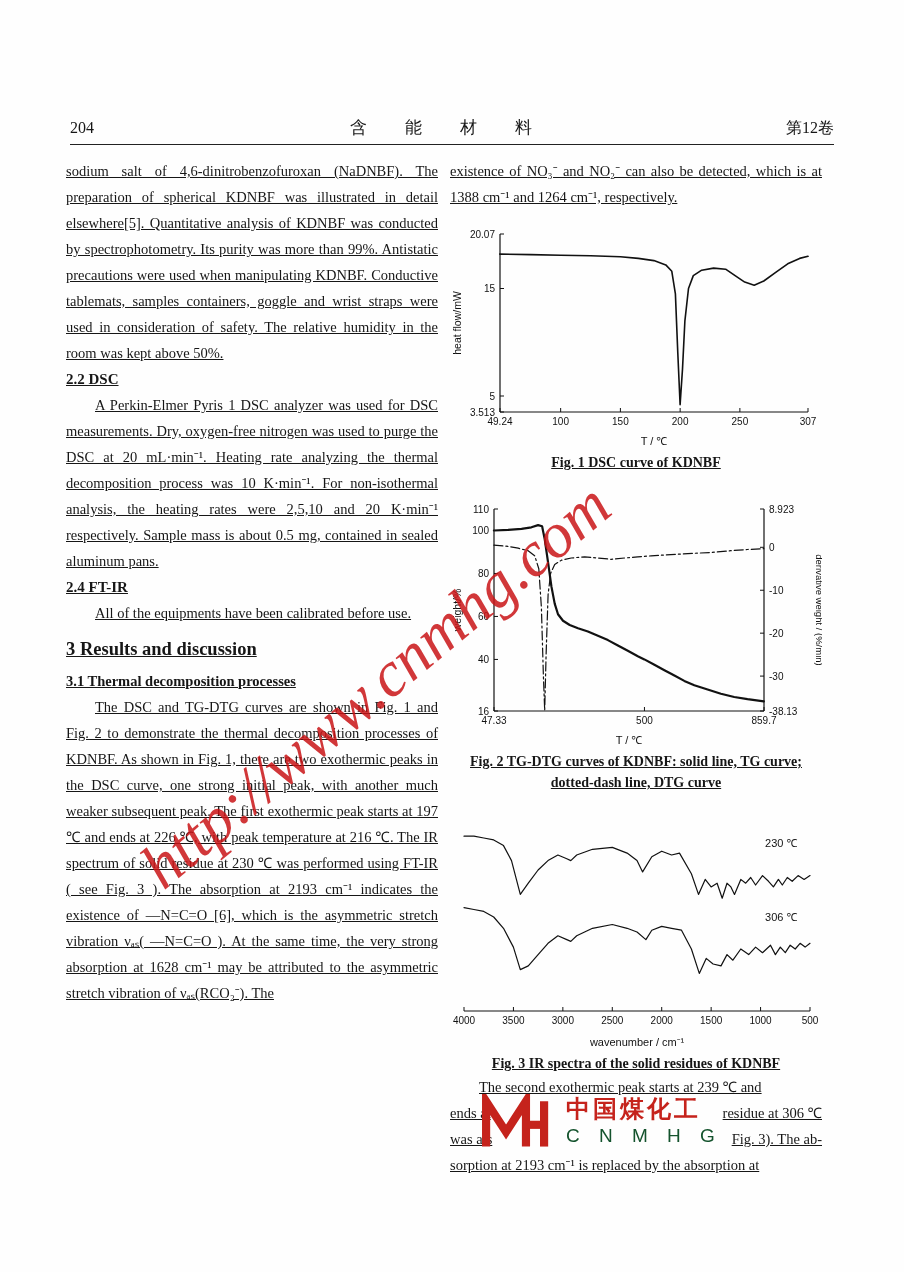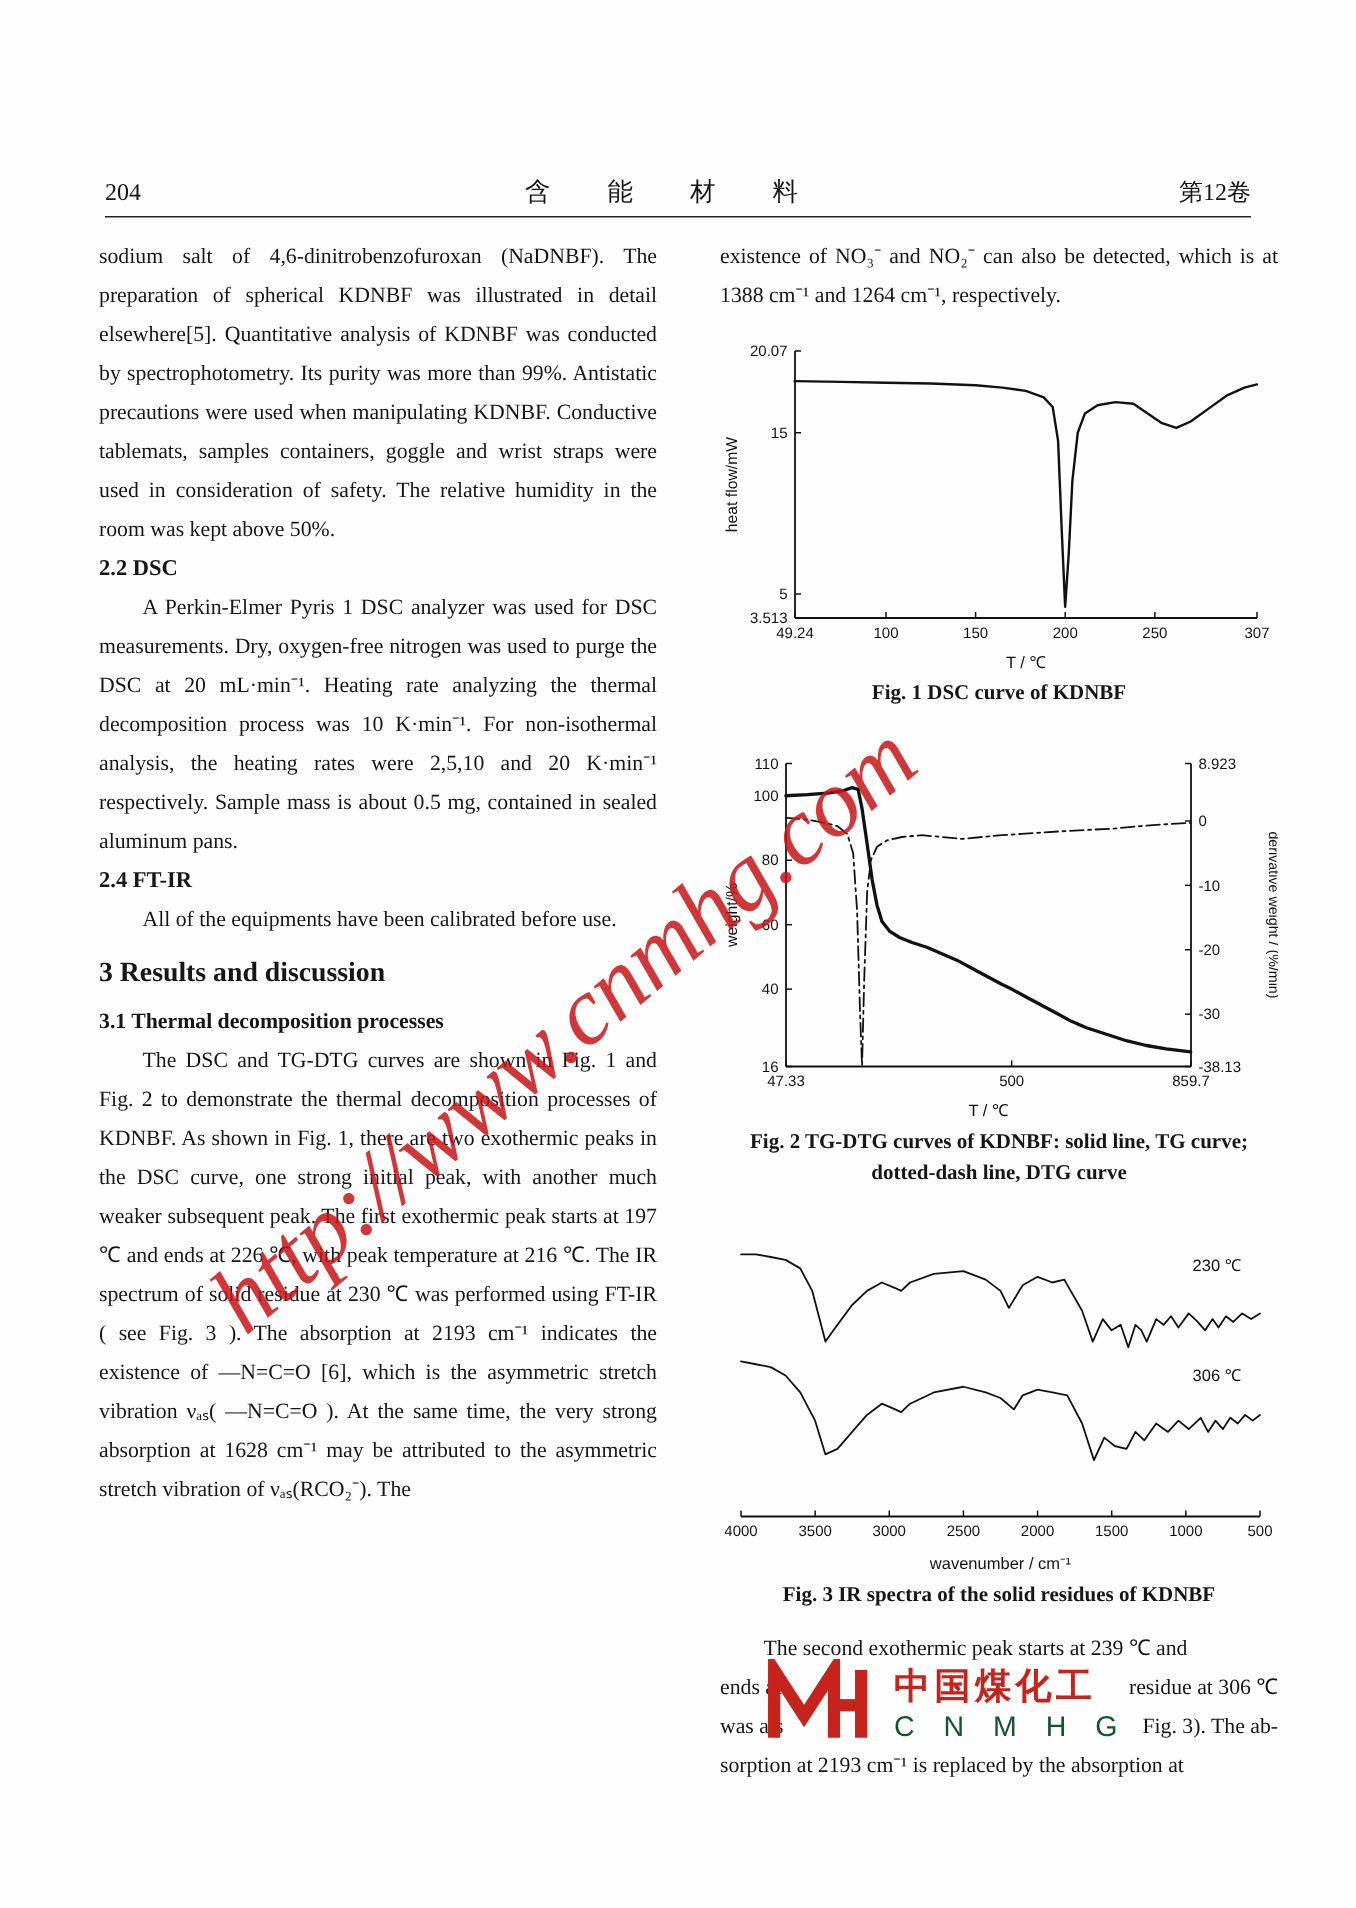--- a/index.html
+++ b/index.html
@@ -2,39 +2,39 @@
 <html><head>
 <meta charset="utf-8">
 <style>
   html,body{margin:0;padding:0;background:#ffffff;}
   .page{position:relative;width:904px;height:1272px;background:#fefefe;overflow:hidden;
         font-family:"Liberation Serif",serif;color:#161616;}
   .header{position:absolute;top:116px;left:70px;right:70px;}
   .header-row{display:flex;justify-content:space-between;align-items:baseline;font-size:16px;padding-bottom:5px;}
   .journal-title{font-size:17px;letter-spacing:38px;font-weight:500;margin-left:40px;}
   .header-rule{border:none;border-top:1.8px solid #222;margin:0;}
-  .columns{position:absolute;top:158px;left:66px;display:flex;gap:42px;}
+  .columns{position:absolute;top:158px;left:66px;display:flex;gap:12px;text-decoration:underline;}
   .col{width:372px;font-size:14.5px;line-height:26px;text-align:justify;}
   .col p{margin:0;text-indent:2em;}
   .col p.noindent{text-indent:0;}
   .h-sub{font-weight:bold;font-size:15px;line-height:26px;margin:0;}
   .h-main{font-weight:bold;font-size:18.5px;line-height:30px;margin:8px 0 4px 0;}
   .h-sub2{font-weight:bold;font-size:14.5px;line-height:26px;margin:0;}
   .fig{margin-top:10px;}
   svg.chart{display:block;margin:0 auto;}
   .caption{font-size:14px;font-weight:bold;text-align:center;line-height:21px;}
   .cap-gap{margin-top:2px;}
   .spacer-s{height:10px;} .spacer-m{height:14px;}
-  .p-bottom{position:relative;margin-top:12px;}
+  .p-bottom{position:relative;}
   .pb-row{display:flex;justify-content:space-between;line-height:26px;}
   .pb-line{line-height:26px;}
   .pb-indent{text-indent:2em;}
   .watermark{position:absolute;left:150px;top:838px;transform:rotate(-40deg);transform-origin:0 50%;
              font-size:64px;font-style:italic;color:rgba(201,20,22,0.85);white-space:nowrap;z-index:6;pointer-events:none;}
-  .logo{position:absolute;left:28px;top:20px;display:flex;gap:12px;align-items:flex-end;z-index:5;}
+  .logo{position:absolute;left:28px;top:20px;display:flex;gap:12px;align-items:flex-start;z-index:5;}
   .logo-text{display:flex;flex-direction:column;line-height:1.25;}
   .logo-cn{color:#c5231c;font-size:24px;font-weight:bold;letter-spacing:3px;font-family:"Liberation Sans",sans-serif;}
   .logo-en{color:#14532d;font-size:19px;letter-spacing:7px;font-family:"Liberation Sans",sans-serif;}
 </style>
 </head>
 <body>
 
 <div class="page">
 
   <div class="header">

